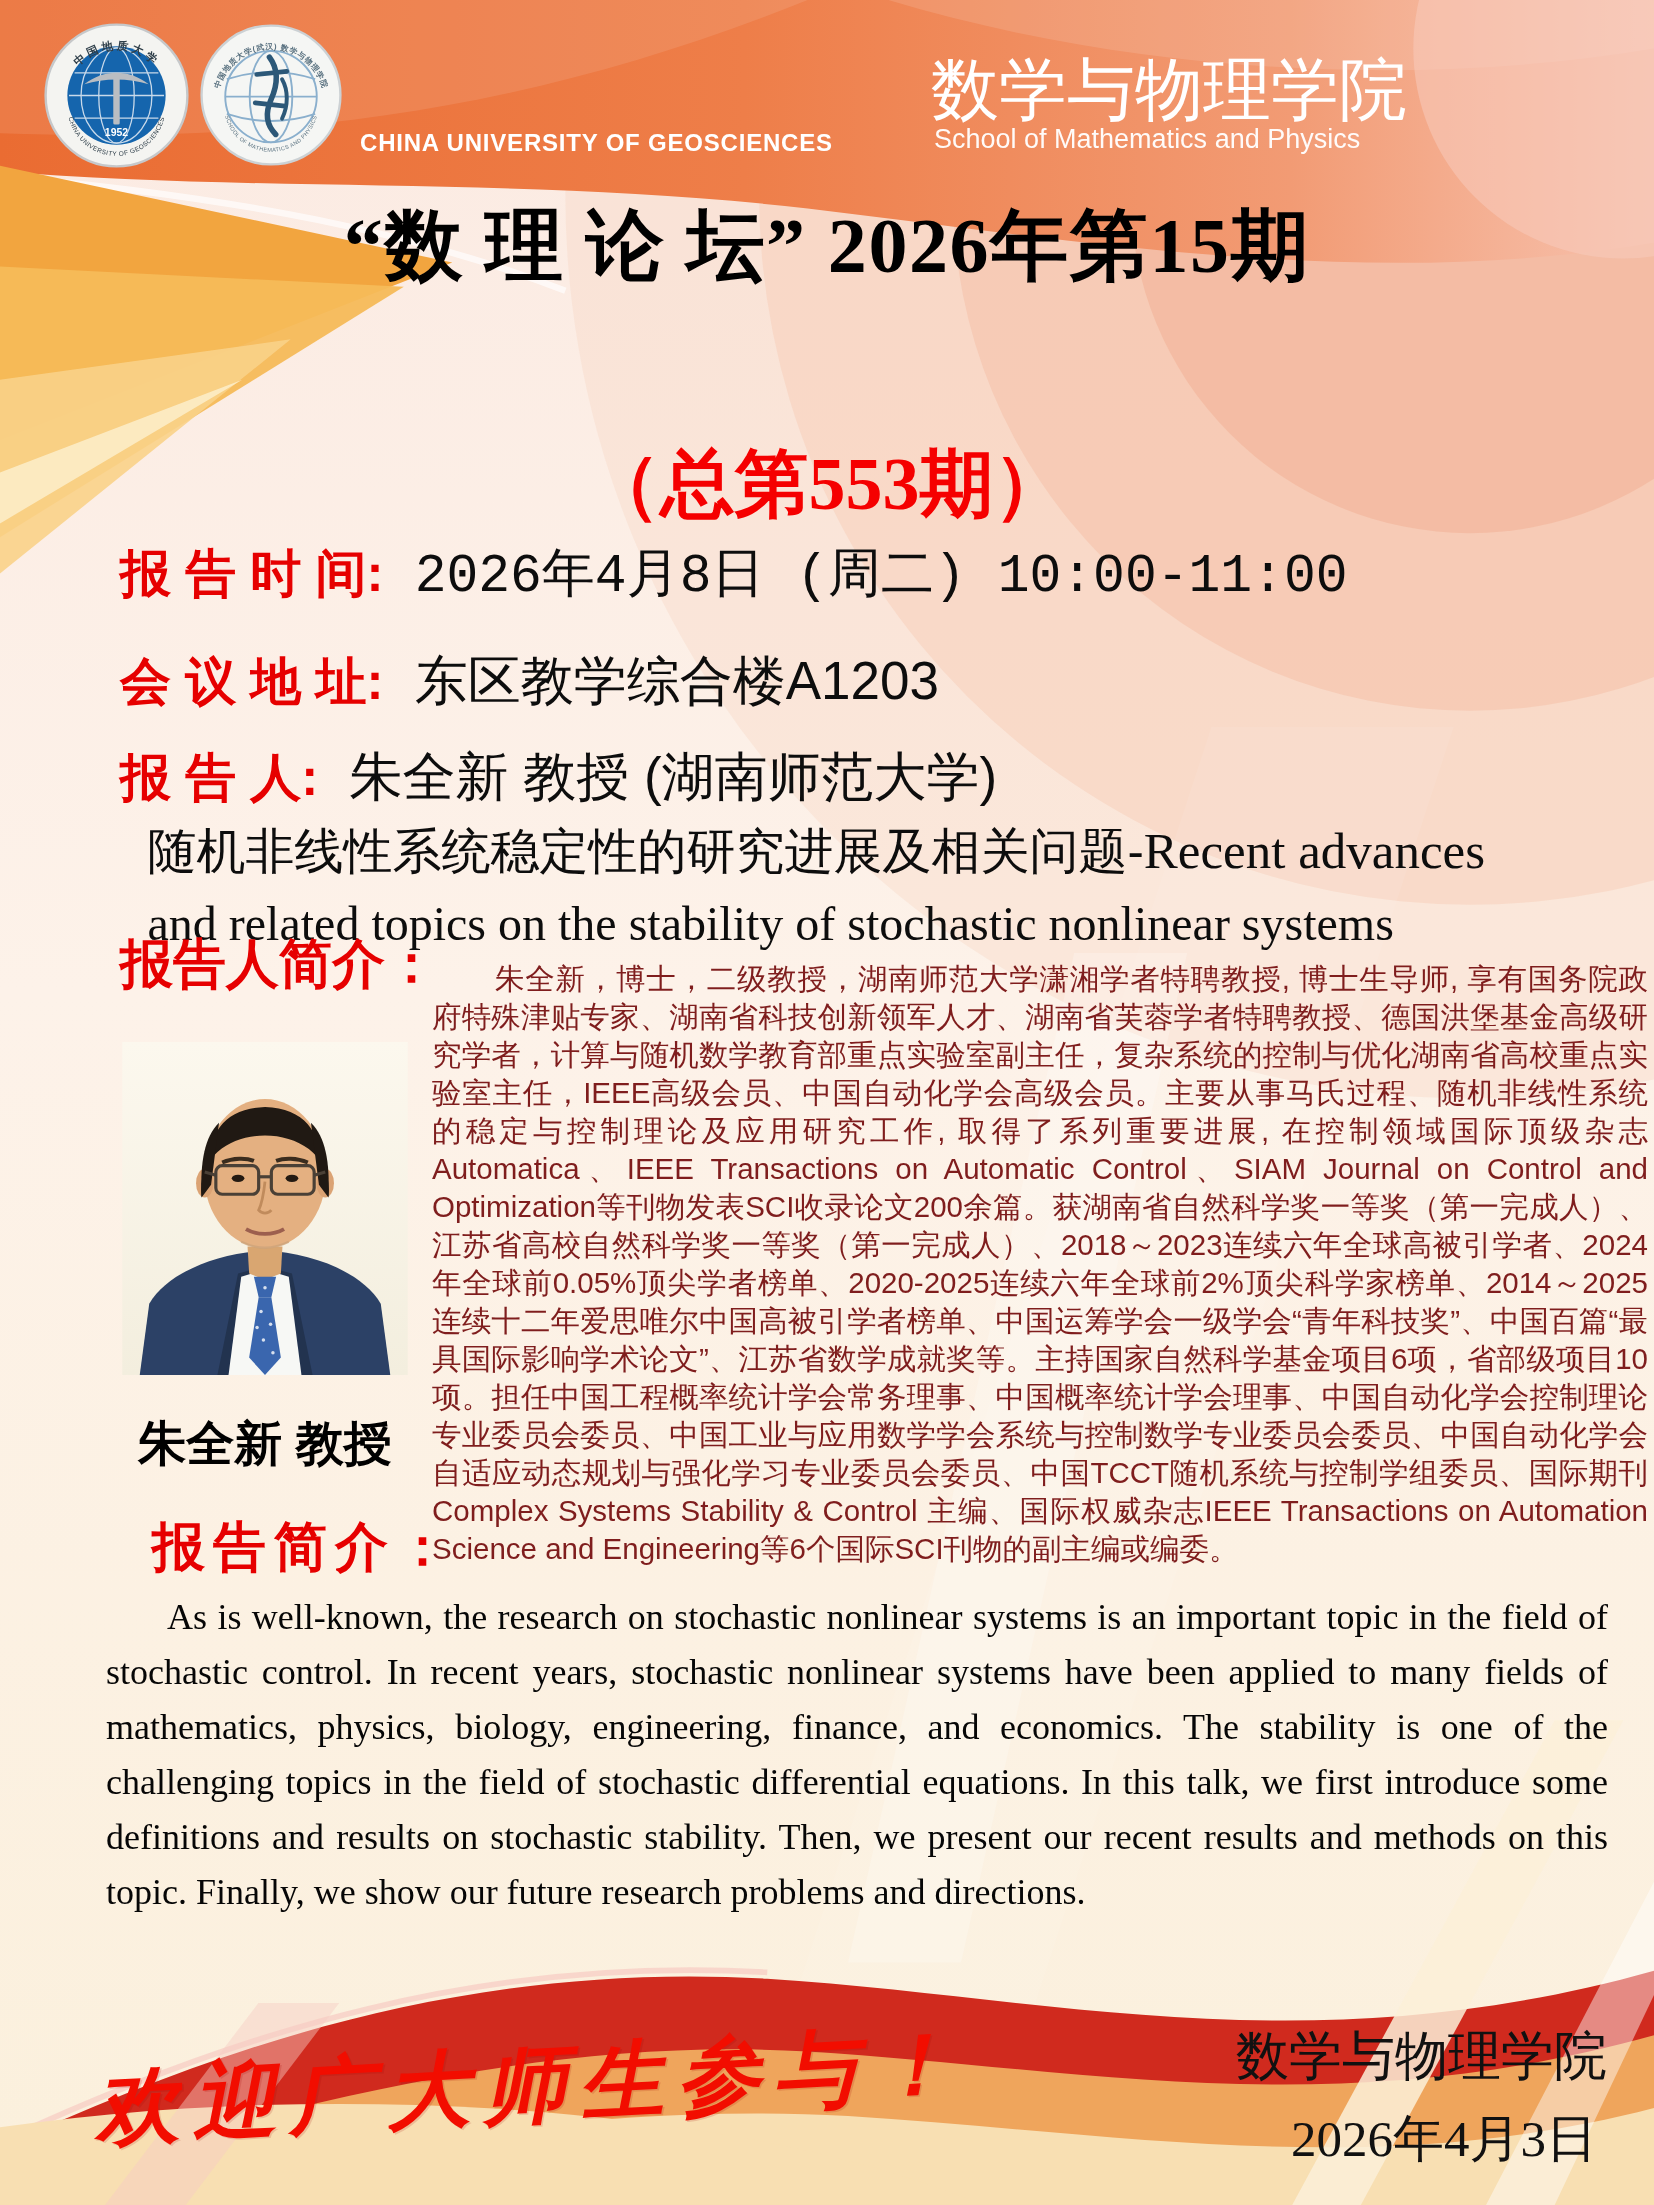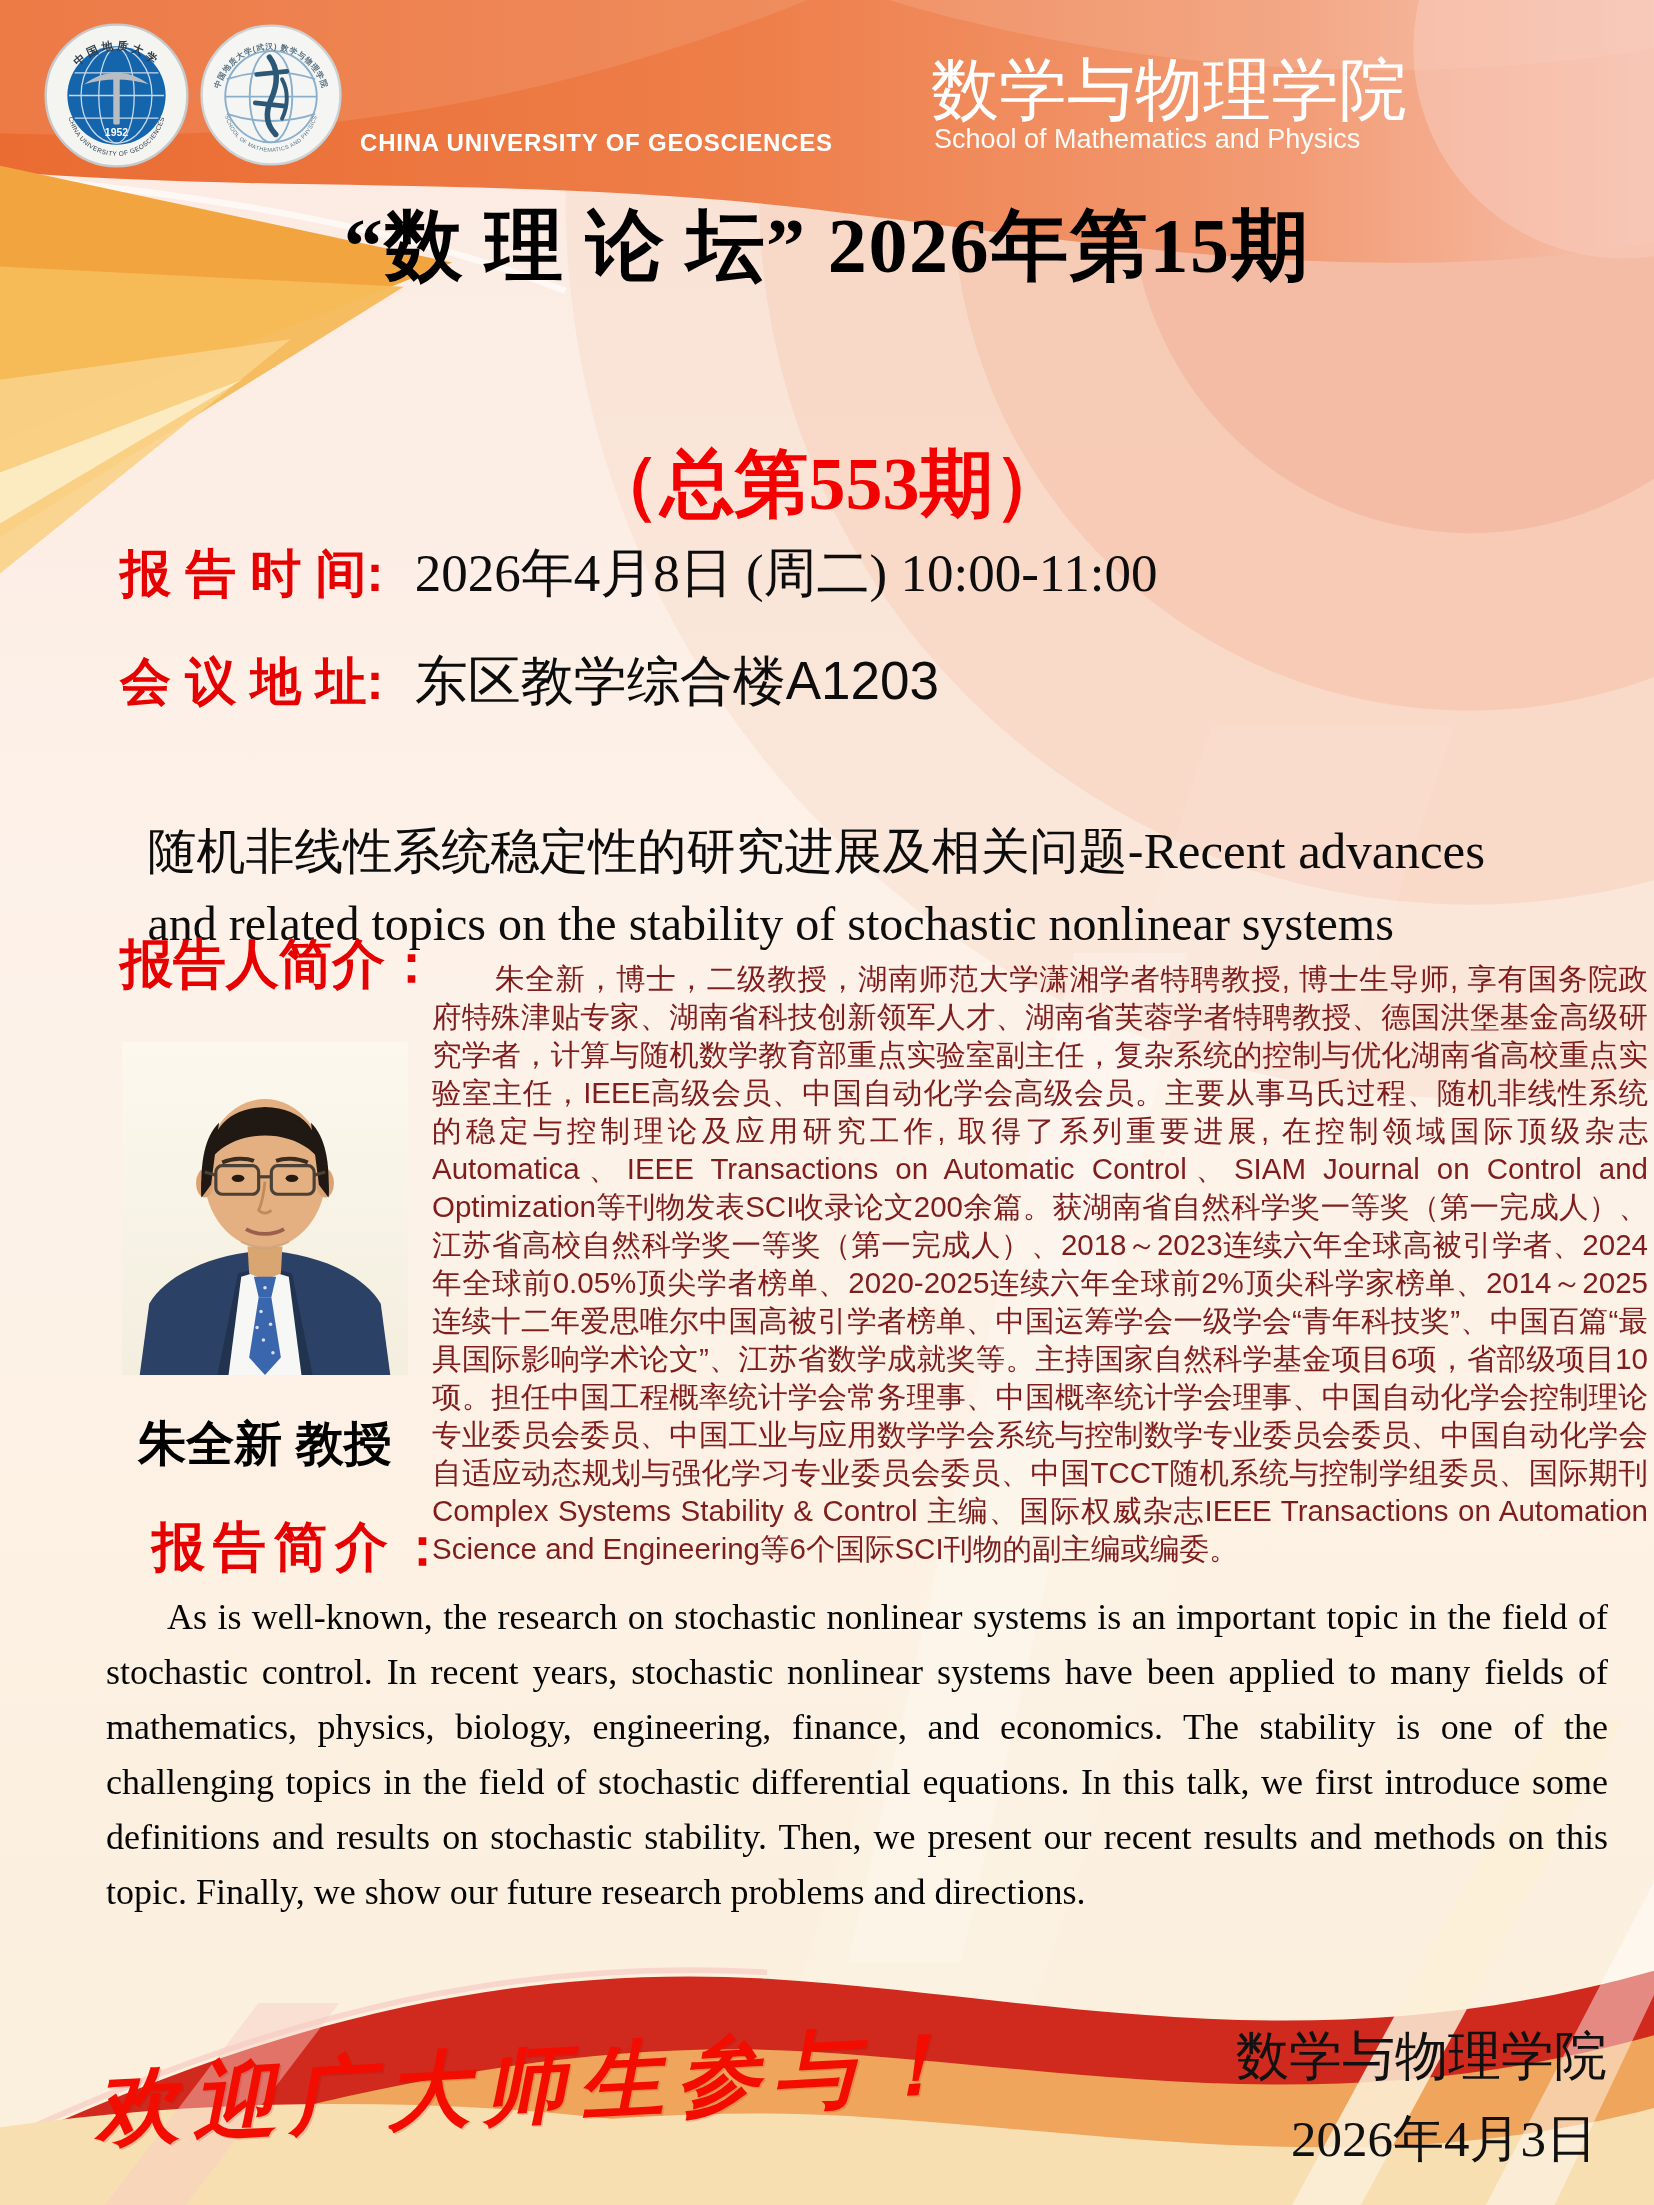--- a/index.html
+++ b/index.html
@@ -17,21 +17,21 @@
   .school-en{left:934px;top:124px;color:rgba(255,255,255,.96);font-size:27px;white-space:nowrap;}
 
   
   .main-title{left:0;top:194px;width:1654px;text-align:center;color:#000000;font-family:"Liberation Serif",serif;font-weight:bold;font-size:78px;letter-spacing:1.6px;white-space:nowrap;}
   .sub-title{left:0;top:388px;width:1654px;text-align:center;color:#f50000;font-family:"Liberation Serif",serif;font-weight:bold;font-size:74px;white-space:nowrap;margin-top:47px;}
 
   
   .row{position:absolute;left:120px;white-space:nowrap;}
   .row-label{color:#e60000;font-weight:bold;font-size:51px;display:inline-block;vertical-align:baseline;}
   .row-value{color:#0d0d0d;font-size:53px;margin-left:27.5px;}
-  .serif-val{font-family:Liberation Serif, serif;}
+  .serif-val{font-family:Liberation Mono, monospace;}
   .row1{top:538px;}
   .row2{top:646px;}
   .row3{top:742px;}
   .row4{top:819px;display:flex;align-items:flex-start;}
   .topic-value{margin-left:27.5px;color:#0d0d0d;}
   .topic-l1{font-size:49px;white-space:nowrap;}
   .topic-l1 .en{font-family:"Liberation Serif",serif;font-size:51px;}
   .topic-l2{font-family:"Liberation Serif",serif;font-size:48px;margin-top:11.3px;white-space:nowrap;}
 
   .bio-label{left:120px;top:929px;color:#e60000;font-weight:bold;font-size:53px;white-space:nowrap;}
@@ -169,20 +169,24 @@
   <div class="row row1">
     <span class="row-label">报 告 时 间:</span>
     <span class="row-value serif-val">2026年4月8日 (周二) 10:00-11:00</span>
   </div>
 
   <div class="row row2">
     <span class="row-label">会 议 地 址:</span>
     <span class="row-value">东区教学综合楼A1203</span>
   </div>
 
+  <div class="row row3">
+    <span class="row-label">报 告 人:</span>
+    <span class="row-value">朱全新 教授 (湖南师范大学)</span>
+  </div>
 
   <div class="row row4">
     <div class="topic-value">
       <div class="topic-l1"><span>随机非线性系统稳定性的研究进展及相关问题-</span><span class="en">Recent advances</span></div>
       <div class="topic-l2">and related topics on the stability of stochastic nonlinear systems</div>
     </div>
   </div>
 
   <div class="abs bio-label">报告人简介：</div>
   <div class="abs bio-text">朱全新，博士，二级教授，湖南师范大学潇湘学者特聘教授, 博士生导师, 享有国务院政府特殊津贴专家、湖南省科技创新领军人才、湖南省芙蓉学者特聘教授、德国洪堡基金高级研究学者，计算与随机数学教育部重点实验室副主任，复杂系统的控制与优化湖南省高校重点实验室主任，IEEE高级会员、中国自动化学会高级会员。主要从事马氏过程、随机非线性系统的稳定与控制理论及应用研究工作, 取得了系列重要进展, 在控制领域国际顶级杂志Automatica、IEEE Transactions on Automatic Control、SIAM Journal on Control and Optimization等刊物发表SCI收录论文200余篇。获湖南省自然科学奖一等奖（第一完成人）、江苏省高校自然科学奖一等奖（第一完成人）、2018～2023连续六年全球高被引学者、2024年全球前0.05%顶尖学者榜单、2020-2025连续六年全球前2%顶尖科学家榜单、2014～2025连续十二年爱思唯尔中国高被引学者榜单、中国运筹学会一级学会“青年科技奖”、中国百篇“最具国际影响学术论文”、江苏省数学成就奖等。主持国家自然科学基金项目6项，省部级项目10 项。担任中国工程概率统计学会常务理事、中国概率统计学会理事、中国自动化学会控制理论专业委员会委员、中国工业与应用数学学会系统与控制数学专业委员会委员、中国自动化学会自适应动态规划与强化学习专业委员会委员、中国TCCT随机系统与控制学组委员、国际期刊Complex Systems Stability &amp; Control 主编、国际权威杂志IEEE Transactions on Automation Science and Engineering等6个国际SCI刊物的副主编或编委。</div>

